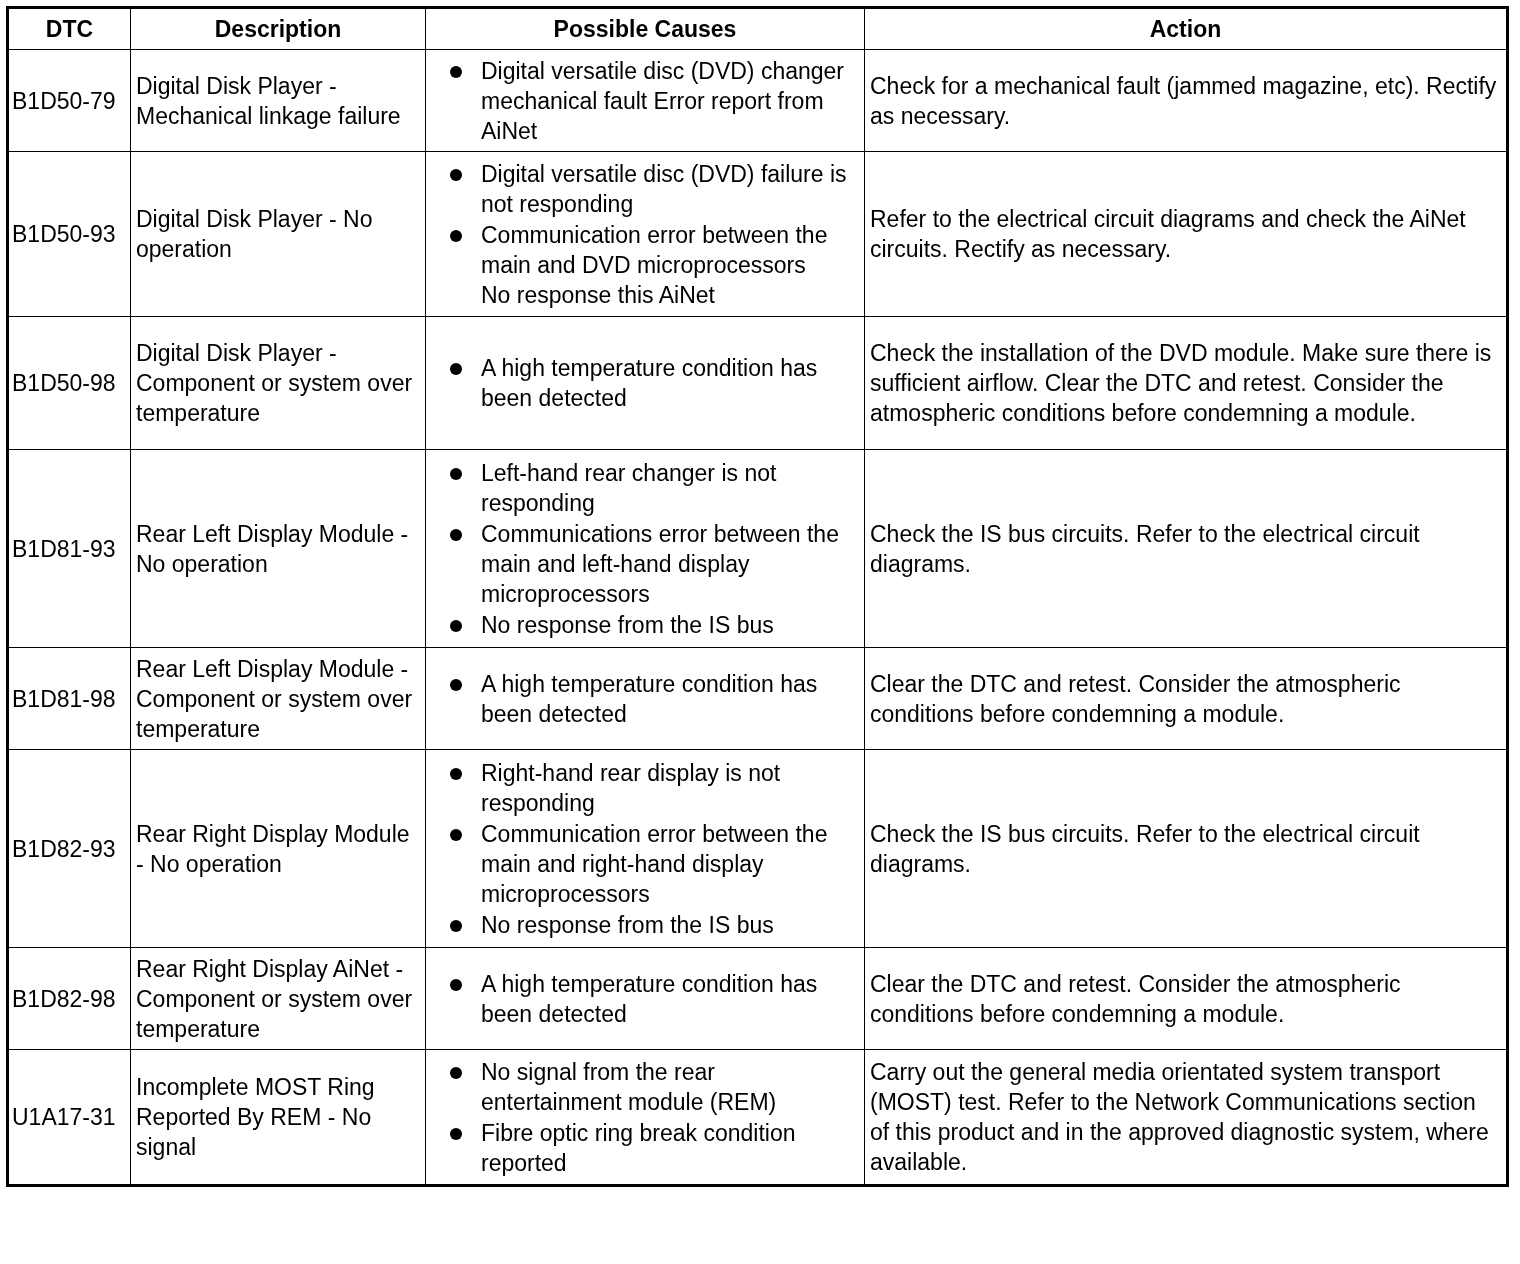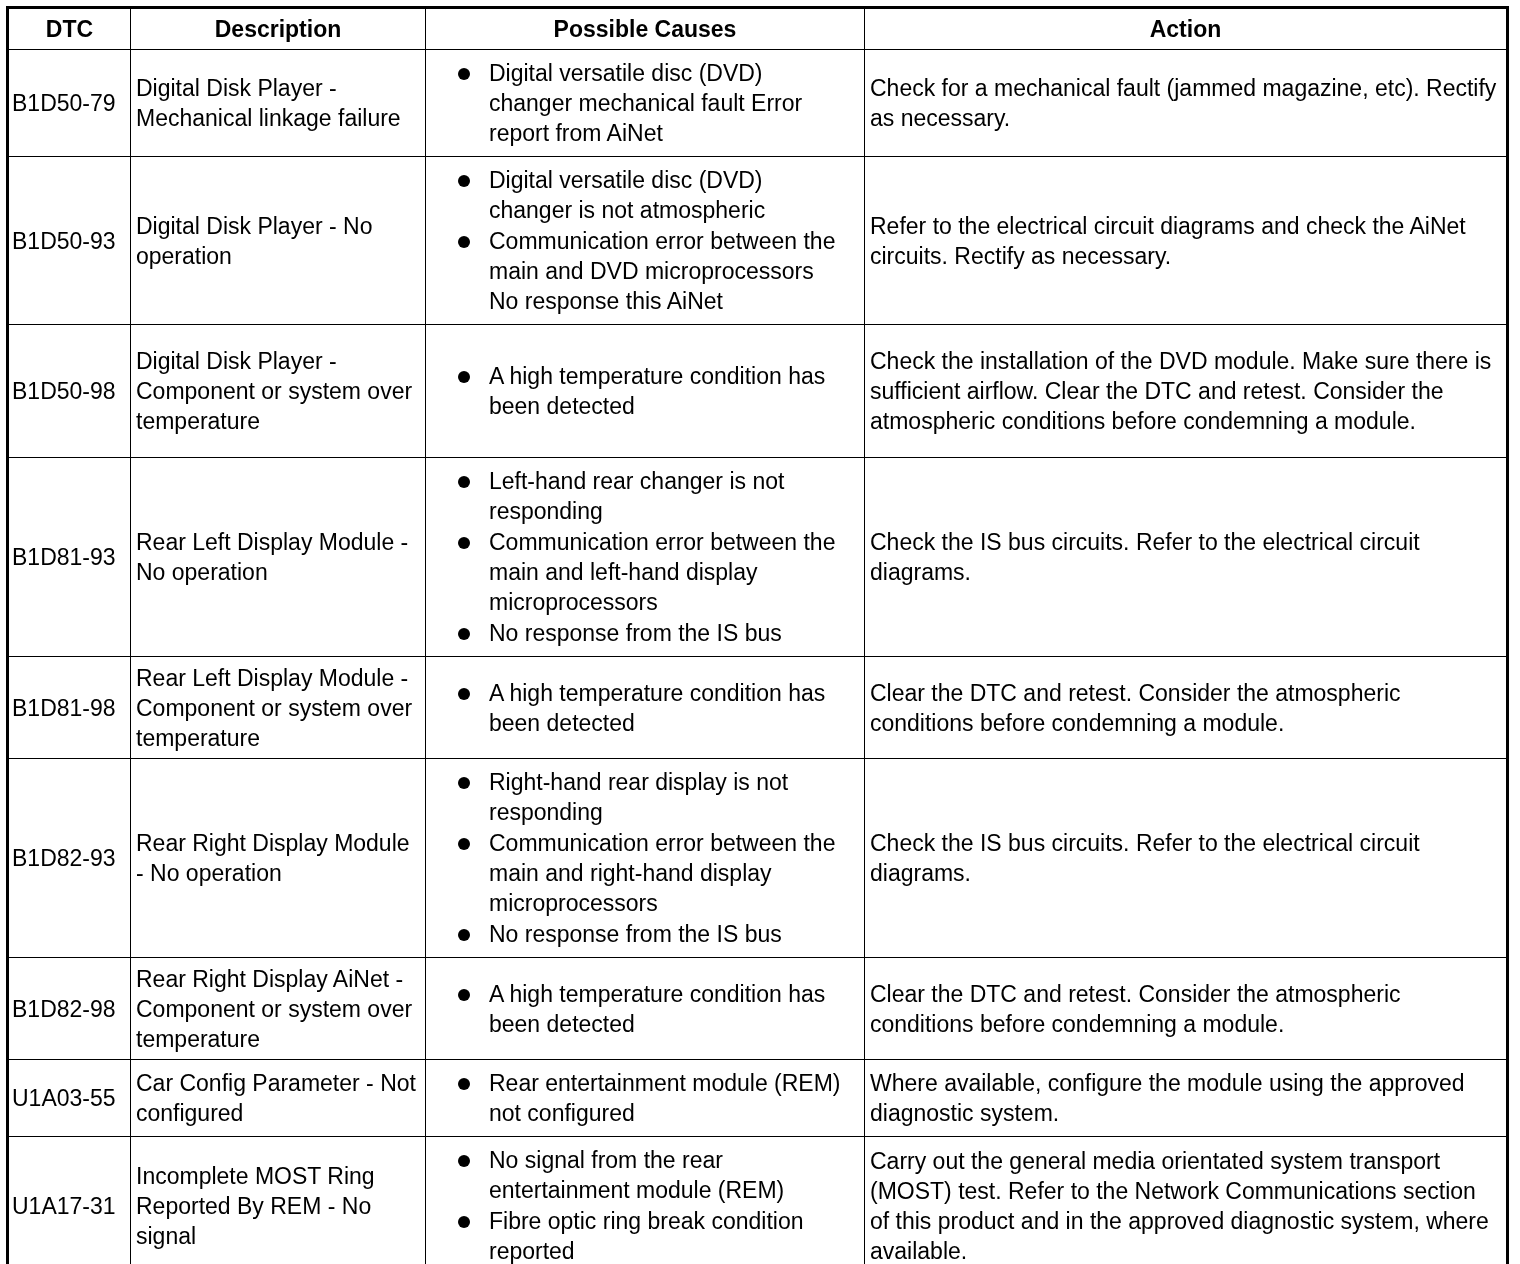--- a/index.html
+++ b/index.html
@@ -1,21 +1,21 @@
 <!DOCTYPE html>
 <html><head>
 <meta charset="utf-8">
 <style>
   html, body { margin:0; padding:0; background:#fff; }
   body { width:1520px; height:1264px; position:relative; font-family:"Liberation Sans", sans-serif; color:#000; }
   table { position:absolute; left:6px; top:6px; border-collapse:collapse; border:3px solid #000; table-layout:fixed; }
   td, th { border:1.5px solid #000; font-size:23px; line-height:30px; vertical-align:middle; padding:0 5px; }
   th { font-weight:bold; text-align:center; height:40px; padding:0; }
   td.dtc { padding:0 3px; white-space:nowrap; }
-  ul { list-style:none; margin:8px; padding:0 0 0 50px; }
+  ul { list-style:none; margin:0; padding:0 0 0 50px; }
   li { position:relative; margin:1px 0; }
   li::before { content:""; position:absolute; left:-31px; top:10px; width:12px; height:12px; border-radius:50%; background:#000; }
   .extra { display:block; }
 </style>
 </head>
 <body>
 
 <table>
   <colgroup>
     <col style="width:123px">
@@ -40,21 +40,21 @@
         <li>Digital versatile disc (DVD) changer mechanical fault Error report from AiNet</li>
       </ul>
         </td>
       <td>Check for a mechanical fault (jammed magazine, etc). Rectify as necessary.</td>
     </tr>
     <tr style="height:165px">
       <td class="dtc">B1D50-93</td>
       <td>Digital Disk Player - No operation</td>
       <td>
           <ul>
-        <li>Digital versatile disc (DVD) changer is not atmospheric</li>
+        <li>Digital versatile disc (DVD) failure is not responding</li>
         <li><span>Communication error between the main and DVD microprocessors</span><span class="extra">No response this AiNet</span></li>
       </ul>
         </td>
       <td>Refer to the electrical circuit diagrams and check the AiNet circuits. Rectify as necessary.</td>
     </tr>
     <tr style="height:133px">
       <td class="dtc">B1D50-98</td>
       <td>Digital Disk Player - Component or system over temperature</td>
       <td>
           <ul>
@@ -62,21 +62,21 @@
       </ul>
         </td>
       <td>Check the installation of the DVD module. Make sure there is sufficient airflow. Clear the DTC and retest. Consider the atmospheric conditions before condemning a module.</td>
     </tr>
     <tr style="height:198px">
       <td class="dtc">B1D81-93</td>
       <td>Rear Left Display Module - No operation</td>
       <td>
           <ul>
         <li>Left-hand rear changer is not responding</li>
-        <li>Communication error between the main and left-hand display microprocessors</li>
+        <li>Communications error between the main and left-hand display microprocessors</li>
         <li>No response from the IS bus</li>
       </ul>
         </td>
       <td>Check the IS bus circuits. Refer to the electrical circuit diagrams.</td>
     </tr>
     <tr style="height:102px">
       <td class="dtc">B1D81-98</td>
       <td>Rear Left Display Module - Component or system over temperature</td>
       <td>
           <ul>
@@ -100,30 +100,20 @@
     <tr style="height:102px">
       <td class="dtc">B1D82-98</td>
       <td>Rear Right Display AiNet - Component or system over temperature</td>
       <td>
           <ul>
         <li>A high temperature condition has been detected</li>
       </ul>
         </td>
       <td>Clear the DTC and retest. Consider the atmospheric conditions before condemning a module.</td>
     </tr>
-    <tr style="height:72px">
-      <td class="dtc">U1A03-55</td>
-      <td>Car Config Parameter - Not configured</td>
-      <td>
-          <ul>
-        <li>Rear entertainment module (REM) not configured</li>
-      </ul>
-        </td>
-      <td>Where available, configure the module using the approved diagnostic system.</td>
-    </tr>
     <tr style="height:136px">
       <td class="dtc">U1A17-31</td>
       <td>Incomplete MOST Ring Reported By REM - No signal</td>
       <td>
           <ul>
         <li>No signal from the rear entertainment module (REM)</li>
         <li>Fibre optic ring break condition reported</li>
       </ul>
         </td>
       <td>Carry out the general media orientated system transport (MOST) test. Refer to the Network Communications section of this product and in the approved diagnostic system, where available.</td>

